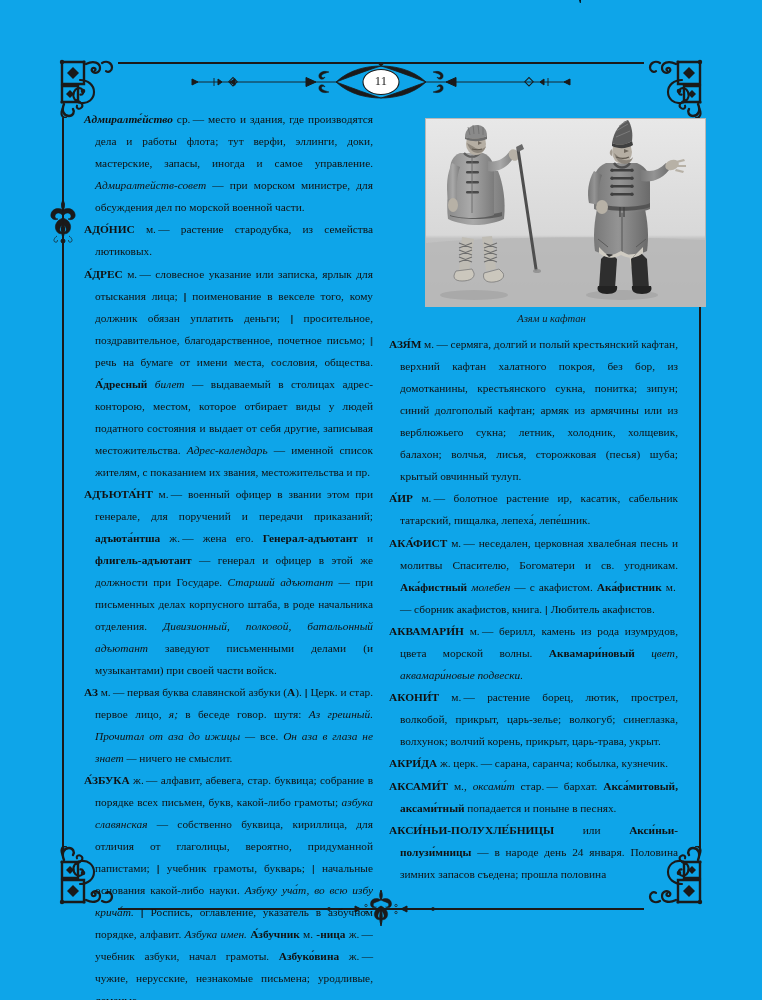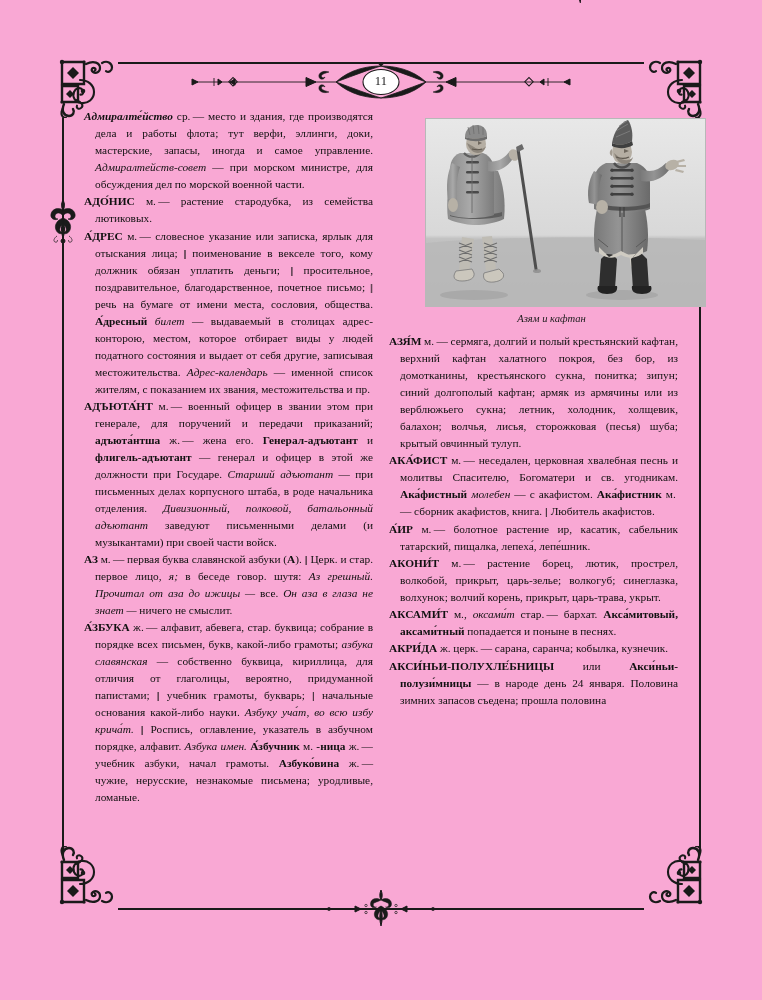--- a/index.html
+++ b/index.html
@@ -15,21 +15,21 @@
     font-family: "Liberation Serif", "DejaVu Serif", serif;
     color: #111111;
     overflow: hidden;
   }
 
   
   #page {
     position: absolute;
     left: 0; top: 0;
     width: 762px; height: 1000px;
-    background: #f9a8d4;
+    background: #0ea5e9;
   }
 
   .frame-line {
     position: absolute;
     background: #1a1a1a;
   }
   .frame-top    { left: 118px; top: 62px;  width: 526px; height: 1.5px; }
   .frame-bottom { left: 118px; top: 908px; width: 526px; height: 1.5px; }
   .frame-left   { left: 62px;  top: 118px; width: 1.5px; height: 734px; }
   .frame-right  { left: 699px; top: 118px; width: 1.5px; height: 734px; }
@@ -127,21 +127,21 @@
     margin-top: 6px;
     text-align: center;
     font-style: italic;
     font-size: 10.6px;
     color: #1a1a1a;
   }
 
   
   .entry {
     font-size: 11.35px;
-    line-height: 17px;
+    line-height: 22px;
     text-align: justify;
     text-justify: inter-word;
     margin: 0 0 0.3px 0;
     text-indent: -11px;
     padding-left: 11px;
     hyphens: manual;
     color: #111;
     word-spacing: -0.1px;
   }
   .entry:last-child { margin-bottom: 0; }
@@ -493,23 +493,24 @@
             <g stroke="#888" stroke-width="0.7" fill="none">
               <path d="M190 18 l14 -6 M190 12 l12 -7 M193 7 l8 -5"></path>
             </g>
           </g>
         </svg>
         <div id="figure-caption">Азям и кафтан</div>
       </div>
 
       <div id="right-entries">
           <p class="entry"><span class="hw">АЗЯ́М</span> м. — сермяга, долгий и полый крестьянский кафтан, верхний кафтан халатного покроя, без бор, из домотканины, крестьянского сукна, понитка; зипун; синий долгополый кафтан; армяк из армячины или из верблюжьего сукна; летник, холодник, холщевик, балахон; волчья, лисья, сторожковая (песья) шуба; крытый овчинный тулуп.</p>
+          <p class="entry"><span class="hw">А́ИР</span> м. — болотное растение ир, касатик, сабельник татарский, пищалка, лепеха́, лепе́шник.</p>
           <p class="entry"><span class="hw">АКА́ФИСТ</span> м. — неседален, церковная хвалебная песнь и молитвы Спасителю, Богоматери и св. угодникам. <span class="bi">Ака́фистный</span> <span class="it">молебен</span> — с акафистом. <span class="bi">Ака́фистник</span> м. — сборник акафистов, книга. <span class="par">||</span> Любитель акафистов.</p>
-          <p class="entry"><span class="hw">А́ИР</span> м. — болотное растение ир, касатик, сабельник татарский, пищалка, лепеха́, лепе́шник.</p>
+          <p class="entry"><span class="hw">АКВАМАРИ́Н</span> м. — берилл, камень из рода изумрудов, цвета морской волны. <span class="bi">Аквамари́новый</span> <span class="it">цвет, аквамари́новые подвески.</span></p>
           <p class="entry"><span class="hw">АКОНИ́Т</span> м. — растение борец, лютик, прострел, волкобой, прикрыт, царь-зелье; волкогуб; синеглазка, волхунок; волчий корень, прикрыт, царь-трава, укрыт.</p>
+          <p class="entry"><span class="hw">АКРИ́ДА</span> ж. церк. — сарана, саранча; кобылка, кузнечик.</p>
           <p class="entry"><span class="hw">АКСАМИ́Т</span> м., <span class="it">оксами́т</span> стар. — бархат. <span class="bi">Акса́митовый, аксами́тный</span> попадается и поныне в песнях.</p>
-          <p class="entry"><span class="hw">АКРИ́ДА</span> ж. церк. — сарана, саранча; кобылка, кузнечик.</p>
           <p class="entry"><span class="hw">АКСИ́НЬИ-ПОЛУХЛЕ́БНИЦЫ</span> или <span class="bi">Акси́ньи-полузи́мницы</span> — в народе день 24 января. Половина зимних запасов съедена; прошла половина</p>
         </div>
     </div>
 
   </div>
 </div>
 
 </body></html>

